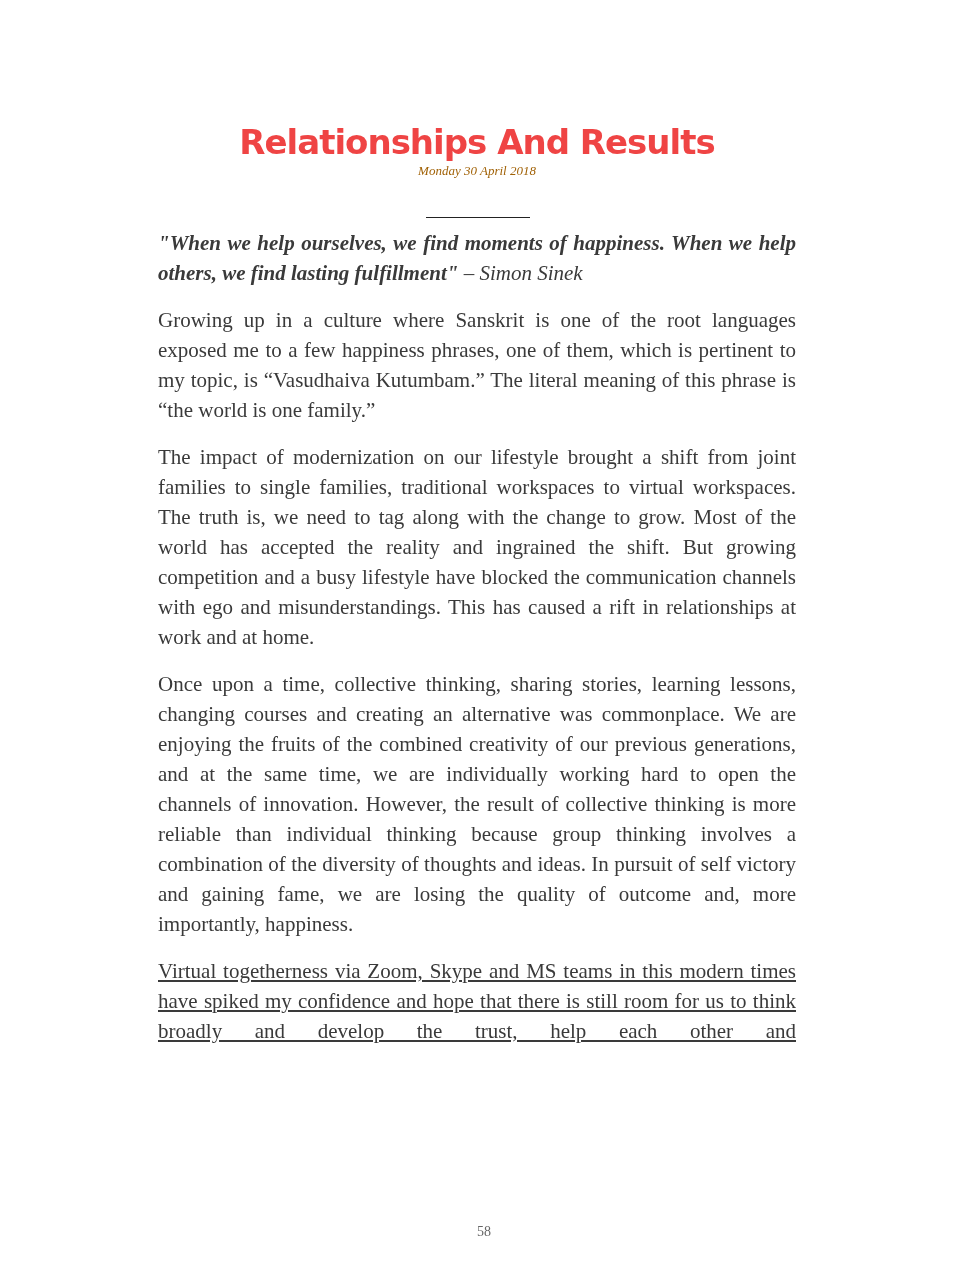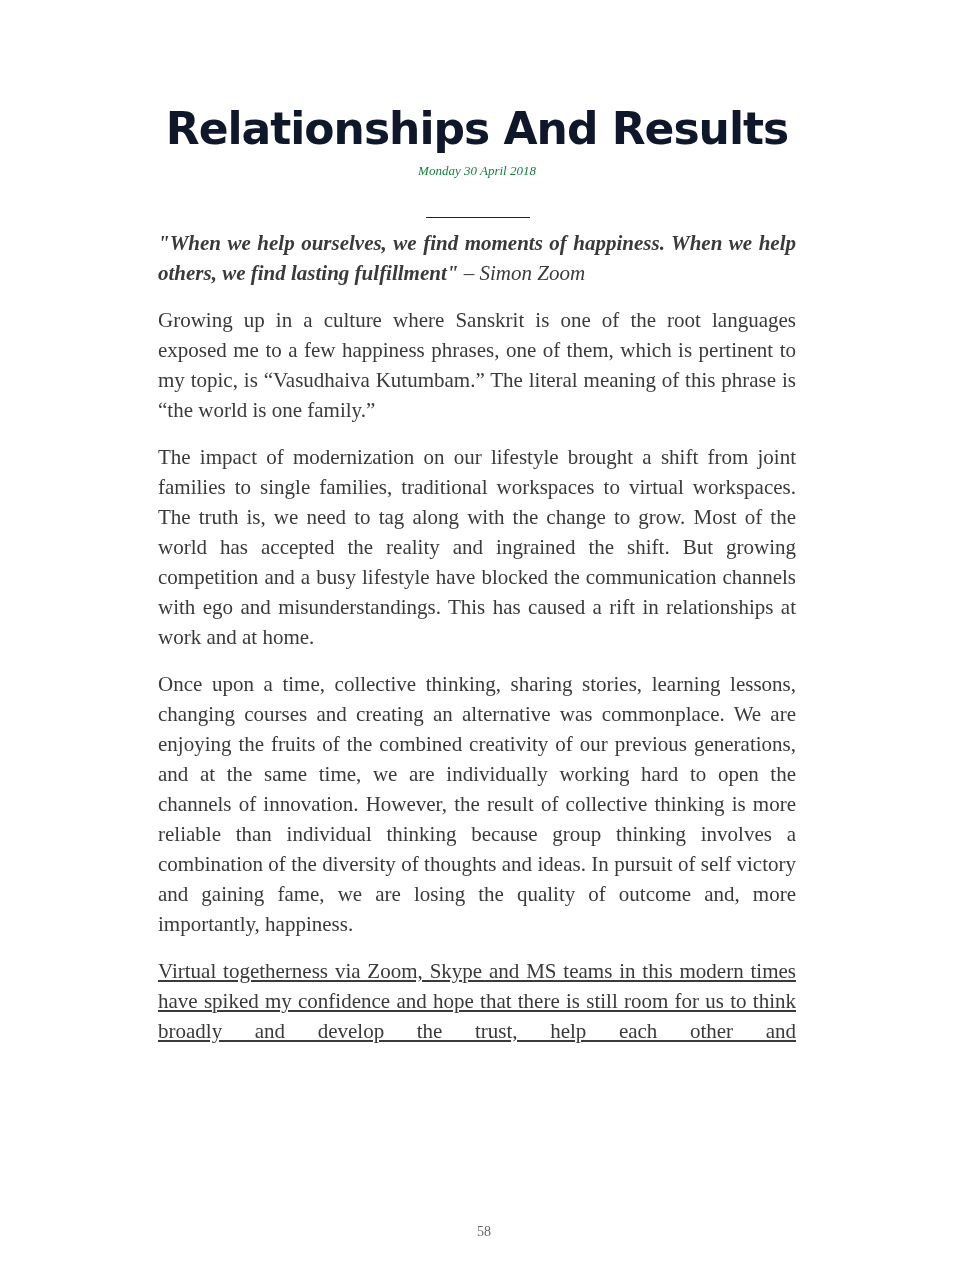--- a/index.html
+++ b/index.html
@@ -16,40 +16,40 @@
     .page {
       position: absolute;
       left: 0; top: 0;
       width: 954px;
       height: 1276px;
     }
     .title {
       position: absolute;
       left: 0;
       width: 954px;
-      top: 107px;
+      top: 120px;
       text-align: center;
       font-family: "DejaVu Sans", sans-serif;
       font-weight: bold;
-      font-size: 44px;
+      font-size: 34px;
       letter-spacing: -1px;
-      color: #0f172a;
+      color: #ef4444;
       margin: 0;
       line-height: 44px;
     }
     .date {
       position: absolute;
       left: 0;
       width: 954px;
       top: 162px;
       text-align: center;
       font-family: "Liberation Serif", serif;
       font-style: italic;
       font-size: 13px;
-      color: #15803d;
+      color: #a16207;
       line-height: 18px;
     }
     .separator {
       position: absolute;
       left: 426px;
       top: 217px;
       width: 104px;
       height: 0;
       border-top: 1.5px solid #222222;
     }
@@ -88,21 +88,21 @@
   </style>
 </head>
 <body>
 
 <div class="page">
   <h1 class="title">Relationships And Results</h1>
   <div class="date">Monday 30 April 2018</div>
   <div class="separator"></div>
 
   <div class="body-text">
-    <p class="quote"><span>"When we help ourselves, we find moments of happiness. When we help others, we find lasting fulfillment"</span><span class="attrib"> – Simon Zoom</span></p>
+    <p class="quote"><span>"When we help ourselves, we find moments of happiness. When we help others, we find lasting fulfillment"</span><span class="attrib"> – Simon Sinek</span></p>
     <p>Growing up in a culture where Sanskrit is one of the root languages exposed me to a few happiness phrases, one of them, which is pertinent to my topic, is “Vasudhaiva Kutumbam.” The literal meaning of this phrase is “the world is one family.”</p>
     <p>The impact of modernization on our lifestyle brought a shift from joint families to single families, traditional workspaces to virtual workspaces. The truth is, we need to tag along with the change to grow. Most of the world has accepted the reality and ingrained the shift. But growing competition and a busy lifestyle have blocked the communication channels with ego and misunderstandings. This has caused a rift in relationships at work and at home.</p>
     <p>Once upon a time, collective thinking, sharing stories, learning lessons, changing courses and creating an alternative was commonplace. We are enjoying the fruits of the combined creativity of our previous generations, and at the same time, we are individually working hard to open the channels of innovation. However, the result of collective thinking is more reliable than individual thinking because group thinking involves a combination of the diversity of thoughts and ideas. In pursuit of self victory and gaining fame, we are losing the quality of outcome and, more importantly, happiness.</p>
     <p style="text-align-last: justify; text-decoration: underline;">Virtual togetherness via Zoom, Skype and MS teams in this modern times have spiked my confidence and hope that there is still room for us to think broadly and develop the trust, help each other and</p>
   </div>
 
   <div class="page-number">58</div>
 </div>
 
 </body></html>

